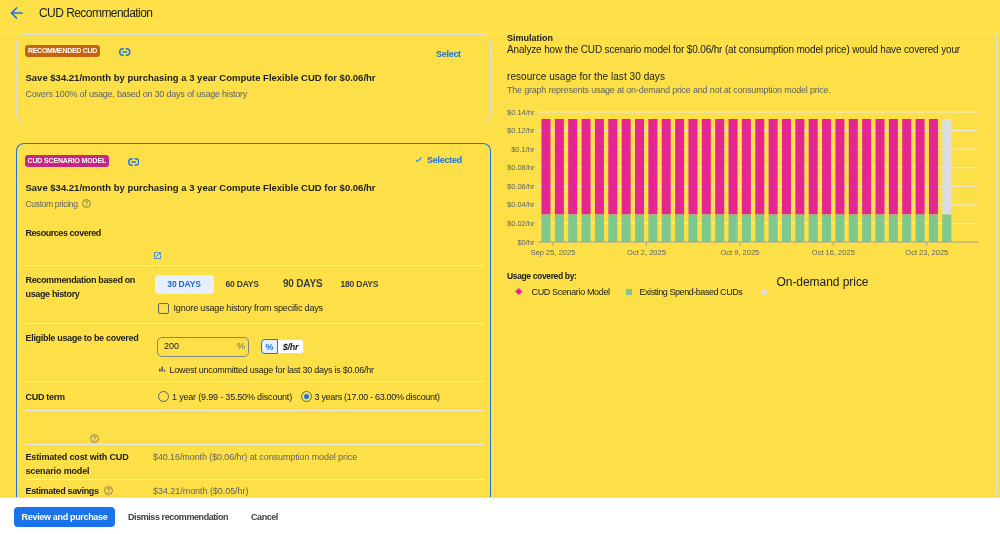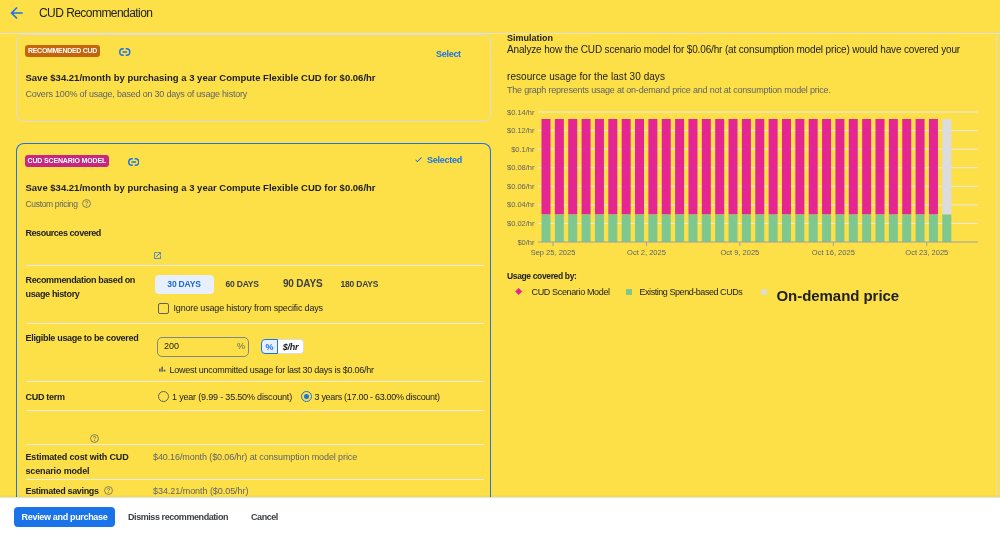--- a/index.html
+++ b/index.html
@@ -203,20 +203,20 @@
     <line x1="426.80" x2="426.80" y1="142" y2="146" stroke="#9aa0a6" stroke-width="1"></line>
     <text x="426.80" y="155" text-anchor="middle" font-size="7.5" fill="#5f6368">Oct 23, 2025</text>
   </svg>
 
   <div class="abs" style="left:507px;top:272px;font-size:8.5px;font-weight:bold;color:#202124;letter-spacing:-0.36px;line-height:1;">Usage covered by:</div>
   <div class="abs" style="left:516.2px;top:289.4px;width:5.3px;height:5.3px;background:#e52592;transform:rotate(45deg);"></div>
   <div class="abs" style="left:531.5px;top:288px;font-size:9px;color:#202124;letter-spacing:-0.35px;line-height:1;">CUD Scenario Model</div>
   <div class="abs" style="left:625.5px;top:288.5px;width:6.5px;height:6.5px;background:#7ec88f;"></div>
   <div class="abs" style="left:639.5px;top:288px;font-size:9px;color:#202124;letter-spacing:-0.45px;line-height:1;">Existing Spend-based CUDs</div>
   <div class="abs" style="left:760.5px;top:288.5px;width:6.5px;height:6.5px;background:#dadce0;border-radius:50%;"></div>
-  <div class="abs" style="left:776.5px;top:288px;font-size:15px;color:#202124;letter-spacing:-0.05px;line-height:1;font-weight:bold;">On-demand price</div>
+  <div class="abs" style="left:776.5px;top:276px;font-size:12px;color:#202124;letter-spacing:-0.05px;line-height:1;">On-demand price</div>
 
   <div class="abs" style="left:0;top:497px;width:1000px;height:37px;background:#fff;border-top:1px solid #e3e3e3;box-shadow:0 -1px 2px rgba(60,64,67,0.05);"></div>
   <div class="abs" style="left:14px;top:507px;width:101px;height:20px;background:#1a73e8;border-radius:4px;color:#fff;font-size:9px;font-weight:bold;text-align:center;line-height:20px;letter-spacing:-0.33px;">Review and purchase</div>
   <div class="abs" style="left:128px;top:512.5px;font-size:9px;font-weight:bold;color:#3c4043;letter-spacing:-0.43px;line-height:1;">Dismiss recommendation</div>
   <div class="abs" style="left:251px;top:512.5px;font-size:9px;font-weight:bold;color:#3c4043;letter-spacing:-0.43px;line-height:1;">Cancel</div>
 
 </div>
 
 </body></html>

